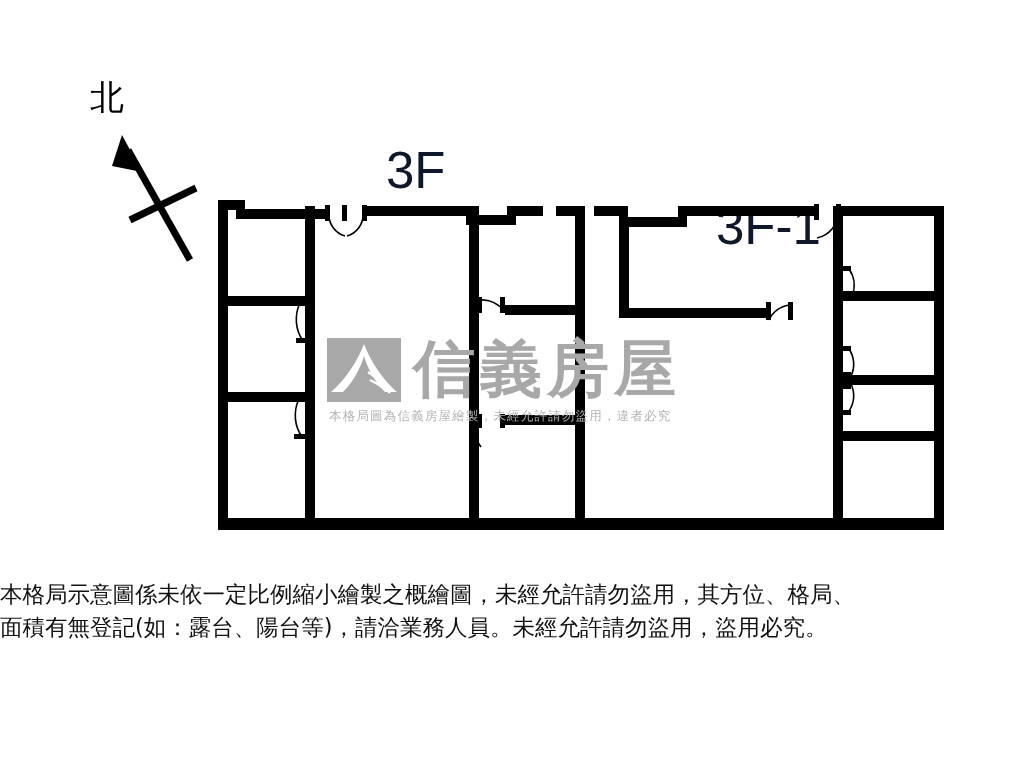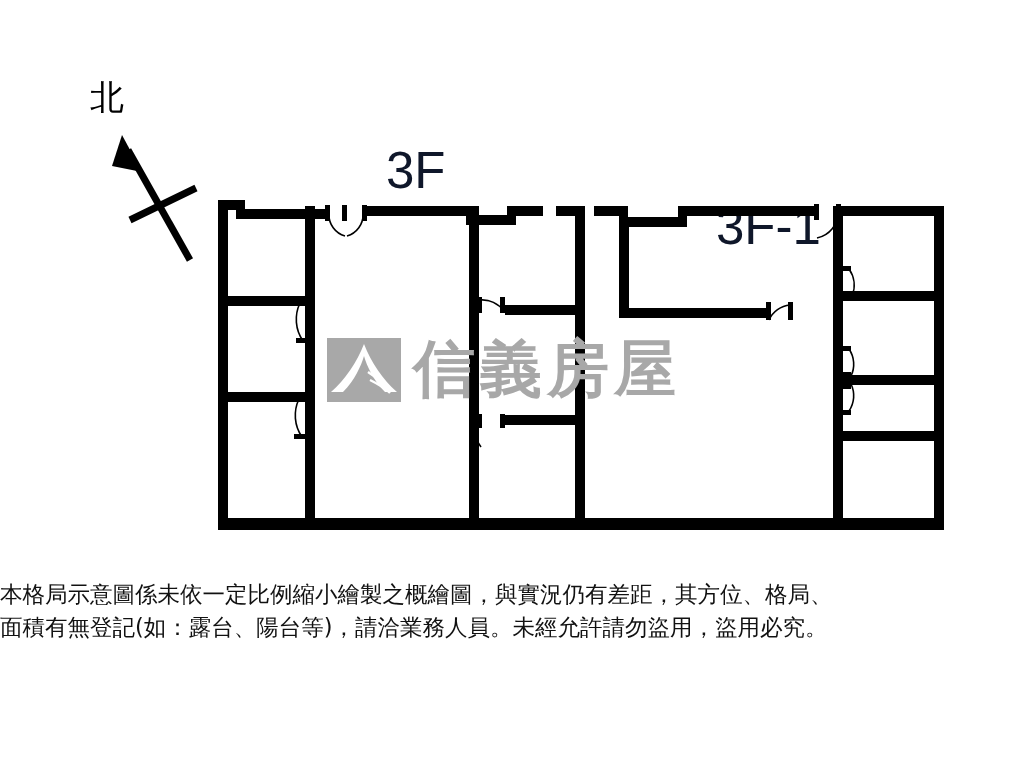--- a/index.html
+++ b/index.html
@@ -241,20 +241,21 @@
   </svg>
 
   <div id="watermark">
     <svg id="wm-mark" viewBox="0 0 74 64">
       <rect x="0" y="0" width="74" height="64" fill="#a8a8a8"></rect>
       <path d="M 37 6 C 30 24 18 42 4 54 L 16 54 C 28 42 34 28 37 18 C 40 28 46 42 58 54 L 70 54 C 56 42 44 24 37 6 Z" fill="#ffffff"></path>
       <path d="M 41 34 C 50 40 58 46 64 52" stroke="#ffffff" stroke-width="2.4" fill="none"></path>
       <path d="M 43 42 C 51 46 58 50 63 55" stroke="#ffffff" stroke-width="2.4" fill="none"></path>
     </svg>
     <div id="wm-wordmark">信義房屋</div>
+    <div id="wm-subtitle">本格局圖為信義房屋繪製，未經允許請勿盜用，違者必究</div>
   </div>
 
 </div>
 
 <div id="disclaimer">
-  <p>本格局示意圖係未依一定比例縮小繪製之概繪圖，與實況仍有差距，其方位、格局、</p>
+  <p>本格局示意圖係未依一定比例縮小繪製之概繪圖，未經允許請勿盜用，其方位、格局、</p>
   <p>面積有無登記(如：露台、陽台等)，請洽業務人員。未經允許請勿盜用，盜用必究。</p>
 </div>
 
 </body></html>

